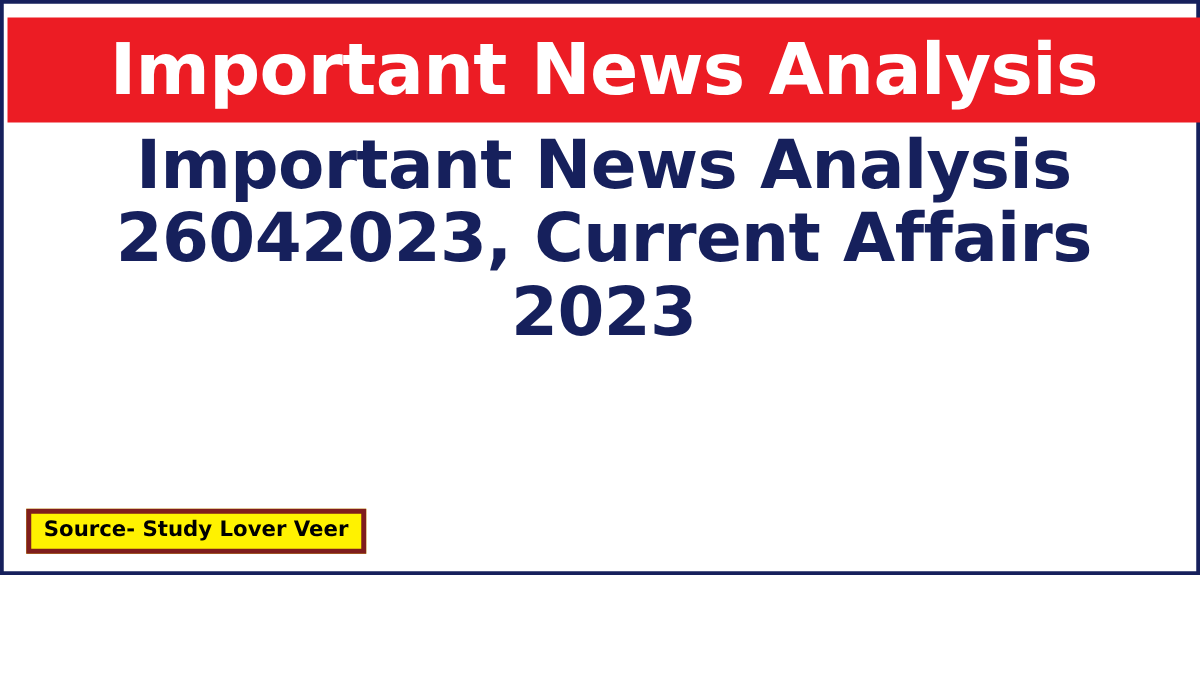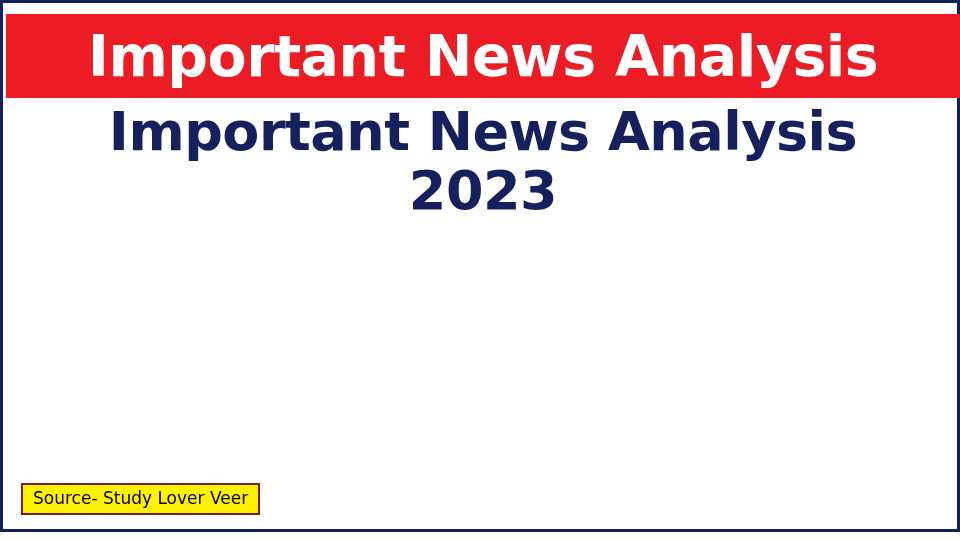--- a/index.html
+++ b/index.html
@@ -9,21 +9,21 @@
   body {
     width: 960px;
     height: 540px;
     background: #ffffff;
     font-family: "DejaVu Sans", sans-serif;
     overflow: hidden;
   }
   .page {
     position: relative;
     width: 960px;
-    height: 532px;
+    height: 460px;
     box-sizing: border-box;
     border: 3px solid #16205c;
     background: #ffffff;
   }
   .banner {
     position: absolute;
     left: 3px;
     top: 11px;
     width: 954px;
     height: 84px;
@@ -56,39 +56,40 @@
   }
   .headline .line {
     display: block;
     white-space: nowrap;
   }
   .source-tag {
     position: absolute;
     left: 18px;
     bottom: 14px;
     background: #fff200;
-    border: 2px solid #7f1d1d;
+    border: 4px solid #7f1d1d;
     padding: 5px 10px 6px 10px;
     color: #000000;
     font-family: "DejaVu Sans", sans-serif;
-    font-weight: normal;
+    font-weight: bold;
     font-size: 17px;
     line-height: 1;
     white-space: nowrap;
   }
 </style>
 </head>
 <body>
 
 <div class="page">
 
   <div class="banner">
     <div class="banner-text">Important News Analysis</div>
   </div>
 
   <div class="headline">
     <span class="line">Important News Analysis</span>
+    <span class="line">26042023, Current Affairs</span>
     <span class="line">2023</span>
   </div>
 
   <div class="source-tag">Source- Study Lover Veer</div>
 
 </div>
 
 </body></html>

